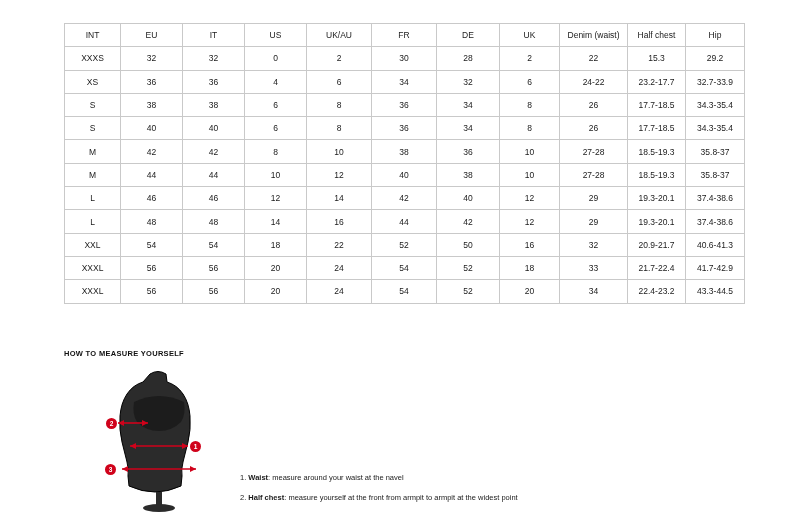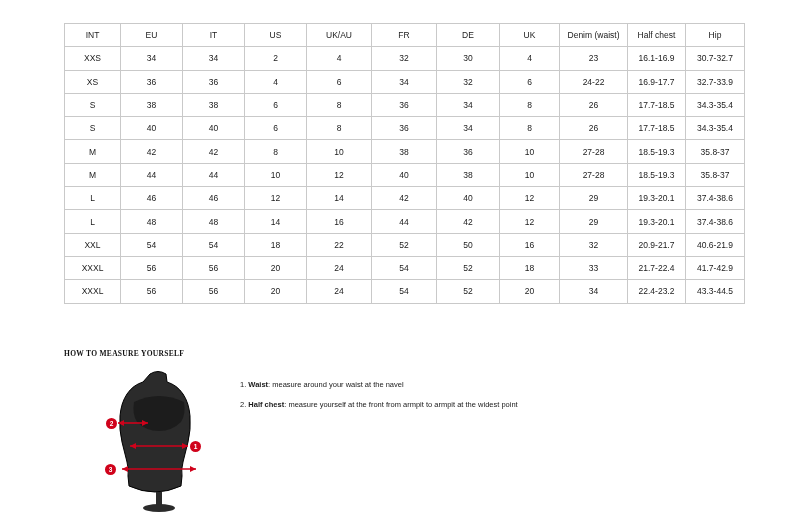--- a/index.html
+++ b/index.html
@@ -66,26 +66,25 @@
     left: 64px;
     top: 349px;
     width: 680px;
   }
   #measure-title {
     font-size: 7.5px;
     font-weight: bold;
     letter-spacing: 0.3px;
     color: #111;
     margin: 0 0 10px 0;
-    font-family: Liberation Serif, serif;
   }
   #measure-body {
     position: relative;
     display: flex;
-    align-items: flex-start;
+    align-items: flex-end;
   }
   #figure-holder {
     position: relative;
     width: 110px;
     height: 145px;
     margin-left: 40px;
     flex: 0 0 auto;
   }
   #steps {
     margin-left: 26px;
@@ -145,43 +144,43 @@
             <th>FR</th>
             <th>DE</th>
             <th>UK</th>
             <th>Denim (waist)</th>
             <th>Half chest</th>
             <th>Hip</th>
           </tr>
       </thead>
       <tbody id="tbody">
           <tr>
-            <td>XXS</td>
-            <td>34</td>
-            <td>34</td>
+            <td>XXXS</td>
+            <td>32</td>
+            <td>32</td>
+            <td>0</td>
             <td>2</td>
-            <td>4</td>
-            <td>32</td>
             <td>30</td>
-            <td>4</td>
-            <td>23</td>
-            <td>16.1-16.9</td>
-            <td>30.7-32.7</td>
+            <td>28</td>
+            <td>2</td>
+            <td>22</td>
+            <td>15.3</td>
+            <td>29.2</td>
           </tr>
           <tr>
             <td>XS</td>
             <td>36</td>
             <td>36</td>
             <td>4</td>
             <td>6</td>
             <td>34</td>
             <td>32</td>
             <td>6</td>
             <td>24-22</td>
-            <td>16.9-17.7</td>
+            <td>23.2-17.7</td>
             <td>32.7-33.9</td>
           </tr>
           <tr>
             <td>S</td>
             <td>38</td>
             <td>38</td>
             <td>6</td>
             <td>8</td>
             <td>36</td>
             <td>34</td>
@@ -259,21 +258,21 @@
             <td>XXL</td>
             <td>54</td>
             <td>54</td>
             <td>18</td>
             <td>22</td>
             <td>52</td>
             <td>50</td>
             <td>16</td>
             <td>32</td>
             <td>20.9-21.7</td>
-            <td>40.6-21.9</td>
+            <td>40.6-41.3</td>
           </tr>
           <tr>
             <td>XXXL</td>
             <td>56</td>
             <td>56</td>
             <td>20</td>
             <td>24</td>
             <td>54</td>
             <td>52</td>
             <td>18</td>

